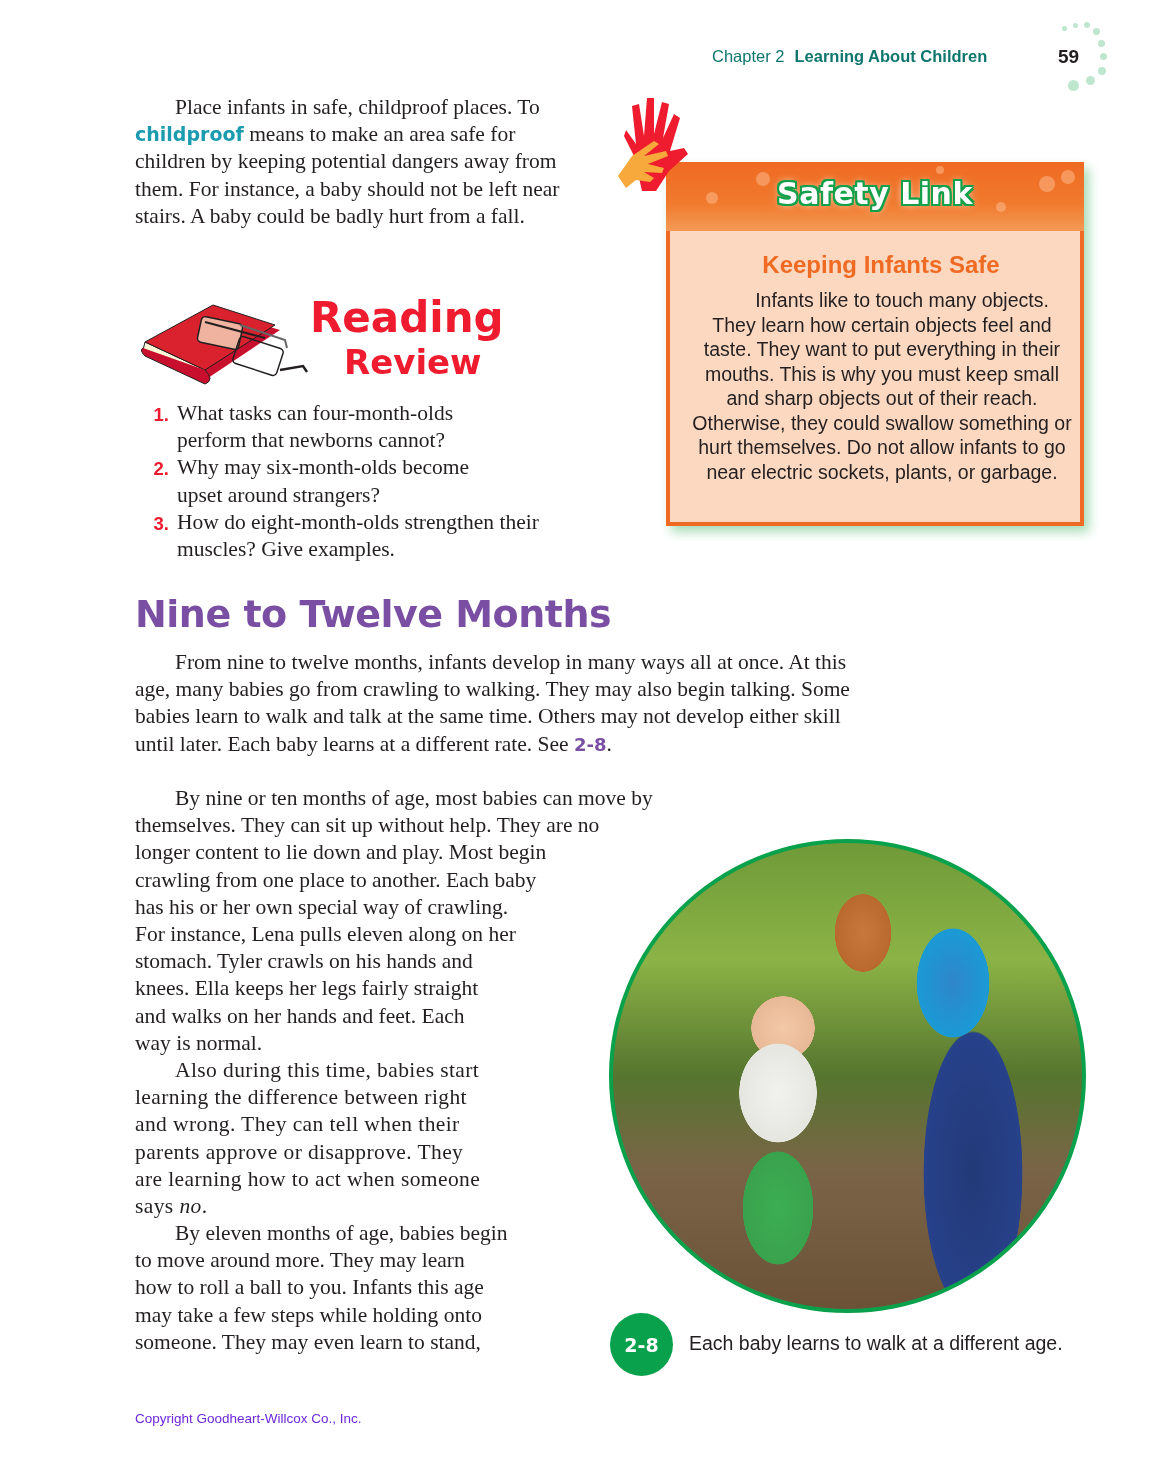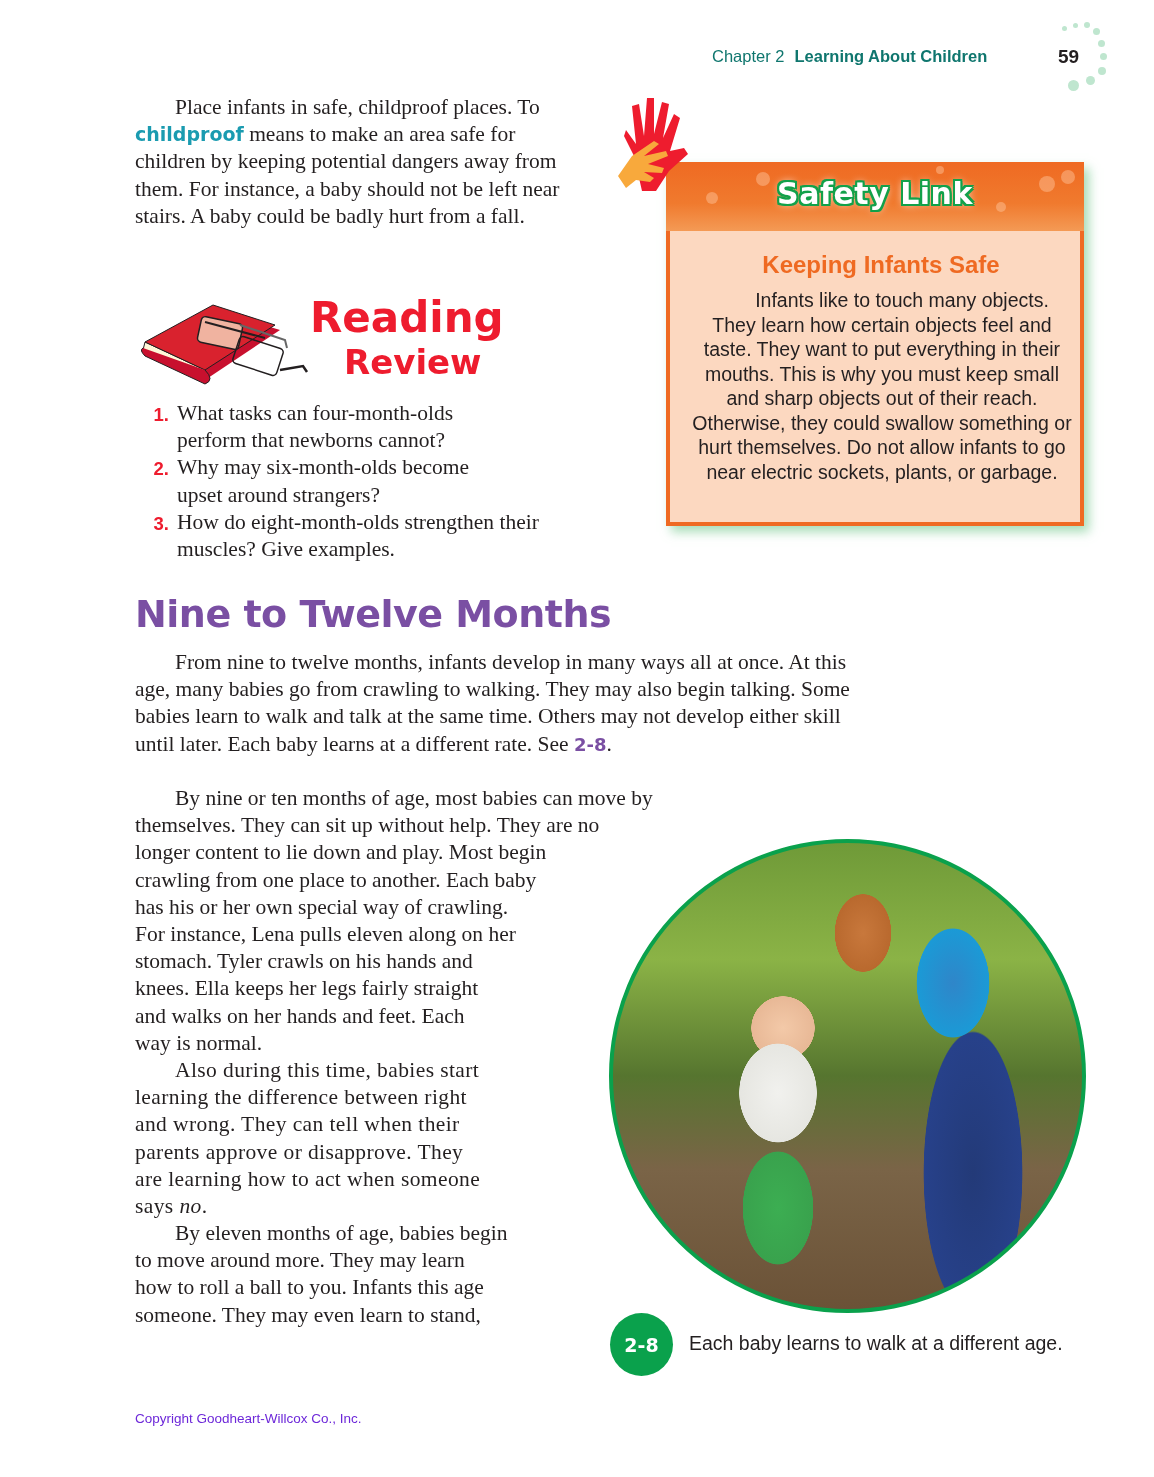--- a/index.html
+++ b/index.html
@@ -165,20 +165,21 @@
   <div>and wrong. They can tell when their</div>
   <div>parents approve or disapprove. They</div>
   <div>are learning how to act when someone</div>
   <div><span>says </span><i>no</i><span>.</span></div>
 </div>
 
 <div class="abs body-text" style="left:135px;top:1220px;width:460px;">
   <div class="indent">By eleven months of age, babies begin</div>
   <div>to move around more. They may learn</div>
   <div>how to roll a ball to you. Infants this age</div>
+  <div>may take a few steps while holding onto</div>
   <div>someone. They may even learn to stand,</div>
 </div>
 
 <div class="abs photo" title="Mother holding toddler's hands as he learns to walk on a forest path"></div>
 
 <div class="abs fig-badge">2-8</div>
 <div class="abs fig-caption">Each baby learns to walk at a different age.</div>
 
 <div class="abs copyright">Copyright Goodheart-Willcox Co., Inc.</div>
 

